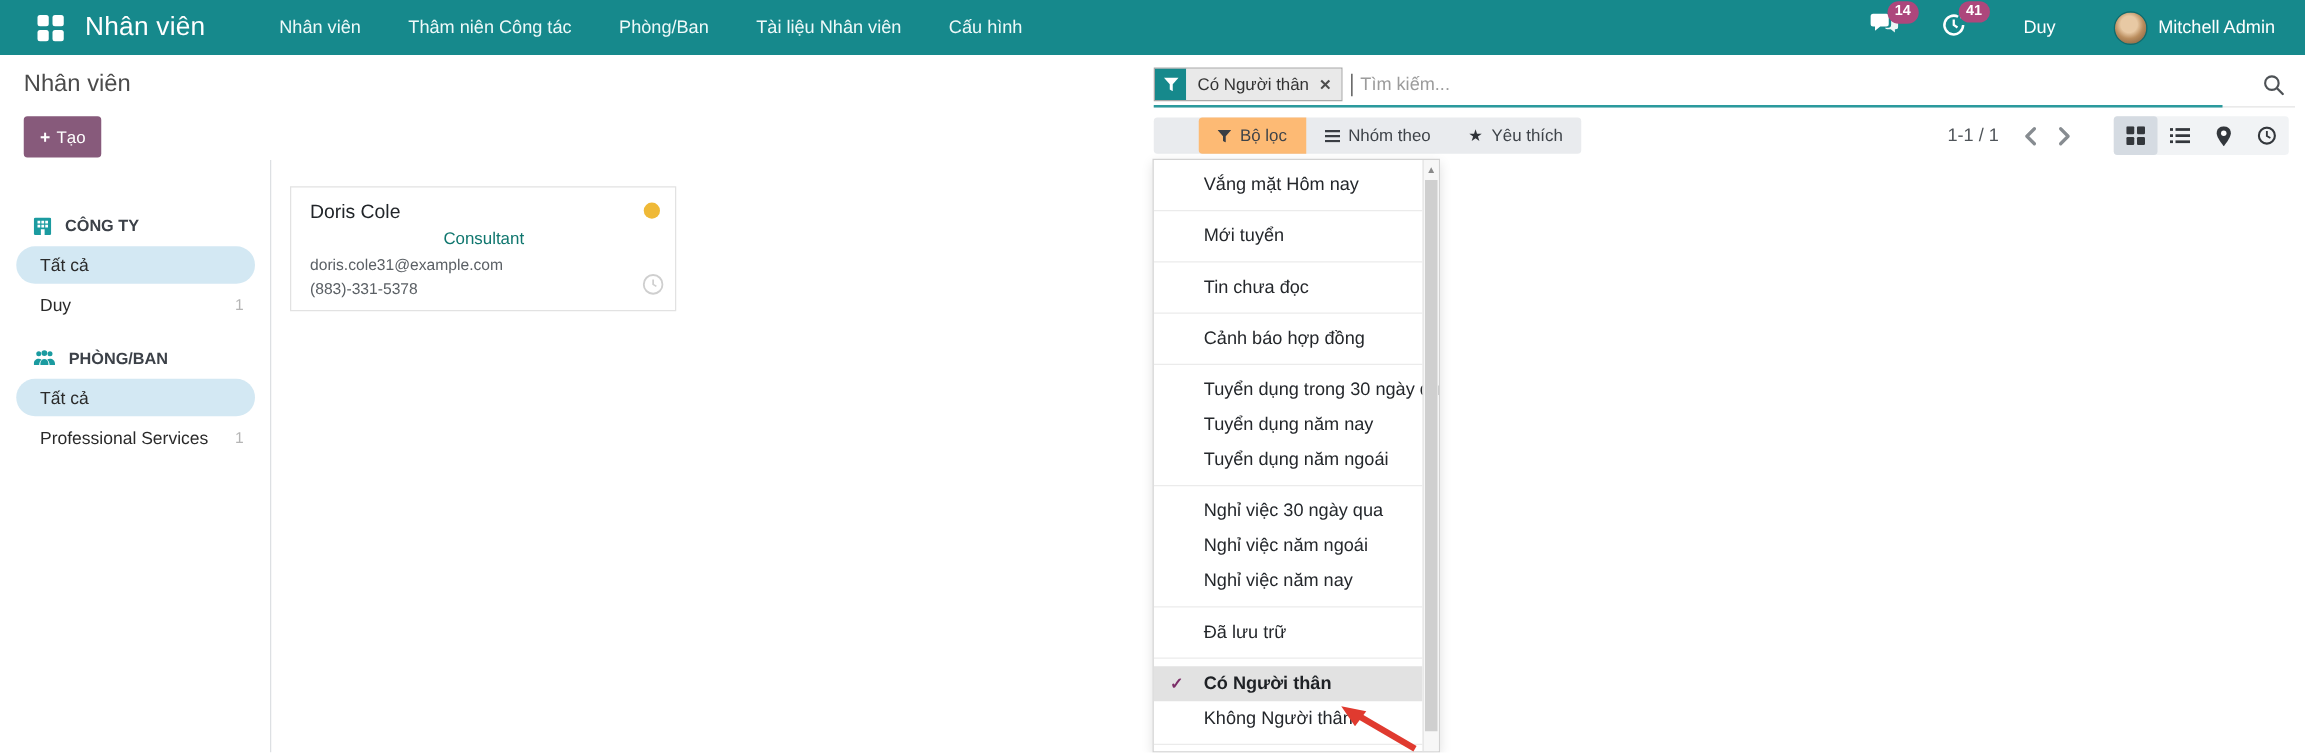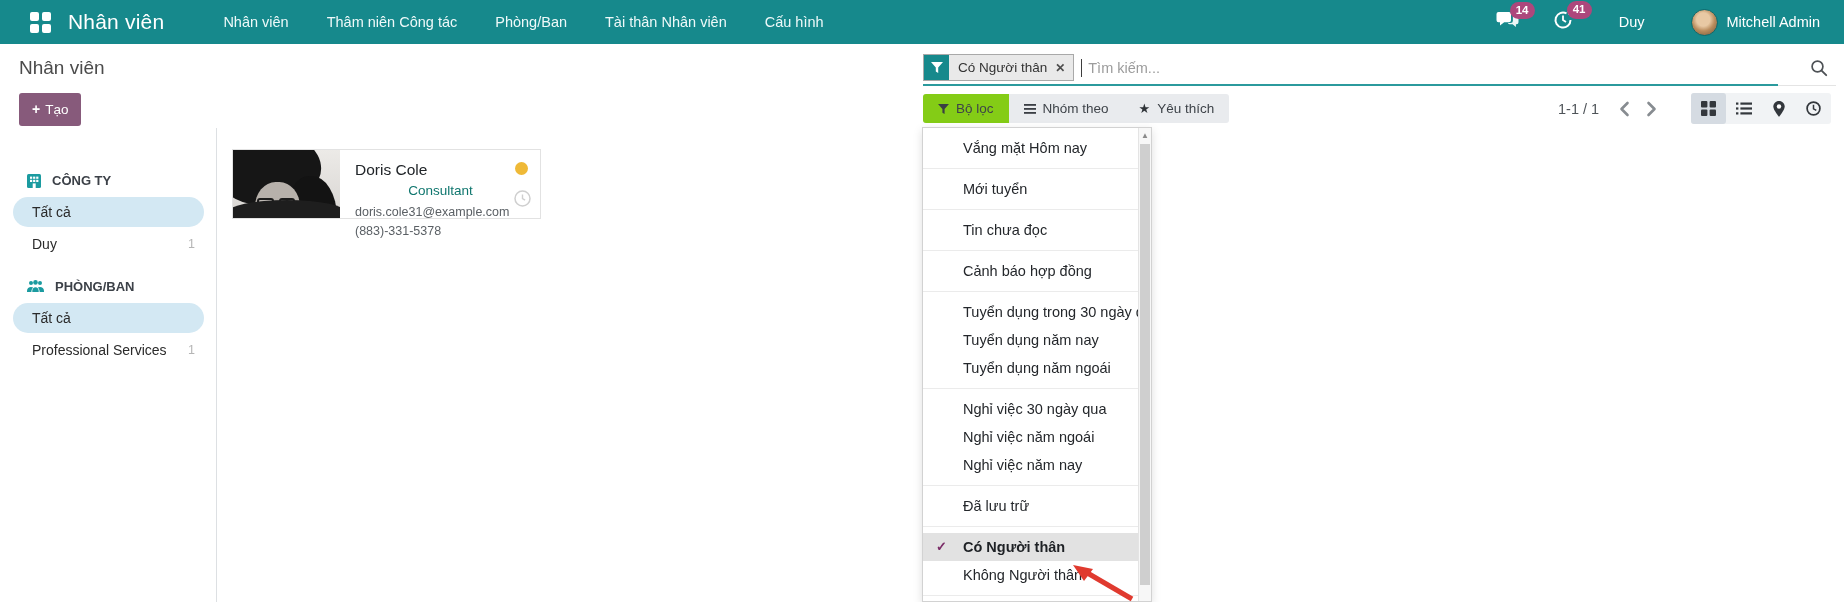--- a/index.html
+++ b/index.html
@@ -37,40 +37,40 @@
   .facet-body { background:#e9e9e9; display:flex; align-items:center; gap:8px; padding:0 8px 0 9px; }
   .facet-label { font-size:13.5px; color:#333; white-space:nowrap; }
   .facet-x { font-size:12px; color:#4d4d4d; cursor:pointer; font-weight:700; }
   .caret { width:1px; height:18px; background:#3d3d3d; margin-left:7px; }
   .search-input { flex:1; border:none; outline:none; font-size:14.5px; color:#a16207; padding:0 6px; font-family:"Liberation Sans",sans-serif; background:transparent; }
   .search-input::placeholder { color:#9c9c9c; }
   .mag-btn { width:34px; display:flex; justify-content:center; cursor:pointer; }
 
   .toolbar { position:absolute; left:923px; top:94px; display:flex; height:29px; background:#e9ebee; border-radius:3px; }
   .tb-btn { display:flex; align-items:center; gap:7px; padding:0 15px; font-size:13.5px; color:#3e4349; cursor:pointer; white-space:nowrap; }
-  .tb-btn.active { background:#84cc16; border-radius:3px 0 0 3px; }
+  .tb-btn.active { background:#fdba74; border-radius:3px 0 0 3px;margin-left:36px; }
   .tb-star { font-size:13px; color:#2f3338; }
 
   .cp-right { position:absolute; top:93px; left:1558px; width:278px; height:31px; display:flex; align-items:center; }
   .pager-text { font-size:14.5px; color:#4f5459; margin-right:20px; white-space:nowrap; }
   .pg-btn { cursor:pointer; display:flex; align-items:center; margin-right:16px; }
   .views { display:flex; background:#f1f3f5; border-radius:3px; margin-left:18px; }
   .view-cell { width:35px; height:31px; display:flex; align-items:center; justify-content:center; cursor:pointer; }
   .view-cell.active { background:#d5dbe2; border-radius:3px; }
 
   
   .sidebar { position:absolute; left:0; top:128px; width:217px; bottom:0; border-right:1px solid #dde0e3; padding-top:25px; background:#fff; }
   .side-header { display:flex; align-items:center; gap:11px; padding-left:27px; font-size:13px; font-weight:700; color:#3c4148; margin-bottom:9px;margin-top:20px; }
   .side-section { margin-bottom:17px; }
   .side-item { position:relative; margin:0 12px 2px 13px; padding:7px 8px 7px 19px; font-size:14px; color:#2a2a2a; cursor:pointer; }
   .side-item.selected { background:#d3e8f3;border-radius:15px; }
   .side-count { position:absolute; right:9px; top:8px; color:#b5b5b5; font-size:12.5px; }
 
   
-  .card { position:absolute; left:232px; top:149px; width:309px; height:70px; background:#fff; border:1px solid #e2e2e2; display:flex; }
+  .card { position:absolute; left:232px; top:149px; width:309px; height:100px; background:#fff; border:1px solid #e2e2e2; display:flex;flex-direction:column; }
   .card-photo { width:107px; position:relative; overflow:hidden; background:linear-gradient(180deg,#eceae7 0%,#d8d5d2 100%); flex:none; }
   .ph-beanie { position:absolute; left:-14px; top:-16px; width:102px; height:70px; background:#161616; border-radius:48% 52% 46% 44%; transform:rotate(-6deg); }
   .ph-hair { position:absolute; left:54px; top:26px; width:50px; height:80px; background:#131313; border-radius:46% 54% 30% 60%; }
   .ph-face { position:absolute; left:22px; top:32px; width:45px; height:54px; background:#b7b1ab; border-radius:46% 46% 42% 46%; }
   .ph-glass { position:absolute; top:16px; left:2px; width:17px; height:12px; border:2.5px solid #1c1c1c; border-radius:3px; background:rgba(255,255,255,.12); }
   .ph-glass.r { left:24px; width:16px; }
   .ph-bridge { position:absolute; top:20px; left:18px; width:7px; height:2.5px; background:#1c1c1c; }
   .ph-body { position:absolute; bottom:-8px; left:-6px; width:120px; height:26px; background:#1e1e1e; border-radius:50% 50% 0 0; }
   .card-body { flex:1; position:relative; padding:11px 14px 0 15px; }
   .emp-name { font-size:15.5px; color:#212529; margin-bottom:4px; }
@@ -101,21 +101,21 @@
       <div></div>
       <div></div>
       <div></div>
       <div></div>
     </div>
   <div class="app-title">Nhân viên</div>
   <div class="topbar-menu">
     <span class="tmi">Nhân viên</span>
     <span class="tmi">Thâm niên Công tác</span>
     <span class="tmi">Phòng/Ban</span>
-    <span class="tmi">Tài thân Nhân viên</span>
+    <span class="tmi">Tài liệu Nhân viên</span>
     <span class="tmi">Cấu hình</span>
   </div>
   <div class="topbar-right">
     <div class="icon-btn">
       <span>
         <svg width="23" height="19" viewBox="0 0 23 19">
             <path fill="#fff" d="M2.5 1h10.5a2 2 0 0 1 2 2v6.2a2 2 0 0 1-2 2H8.2L4 14.6v-3.4H2.5a2 2 0 0 1-2-2V3a2 2 0 0 1 2-2z"></path>
             <path fill="#fff" d="M16.6 5.3h3.9a2 2 0 0 1 2 2v4a2 2 0 0 1-2 2h-.6v2.6l-3.3-2.6h-2.9a2 2 0 0 1-1.8-1.2h2.7a2.3 2.3 0 0 0 2.3-2.3V5.3z" opacity=".92"></path>
           </svg>
       </span>

